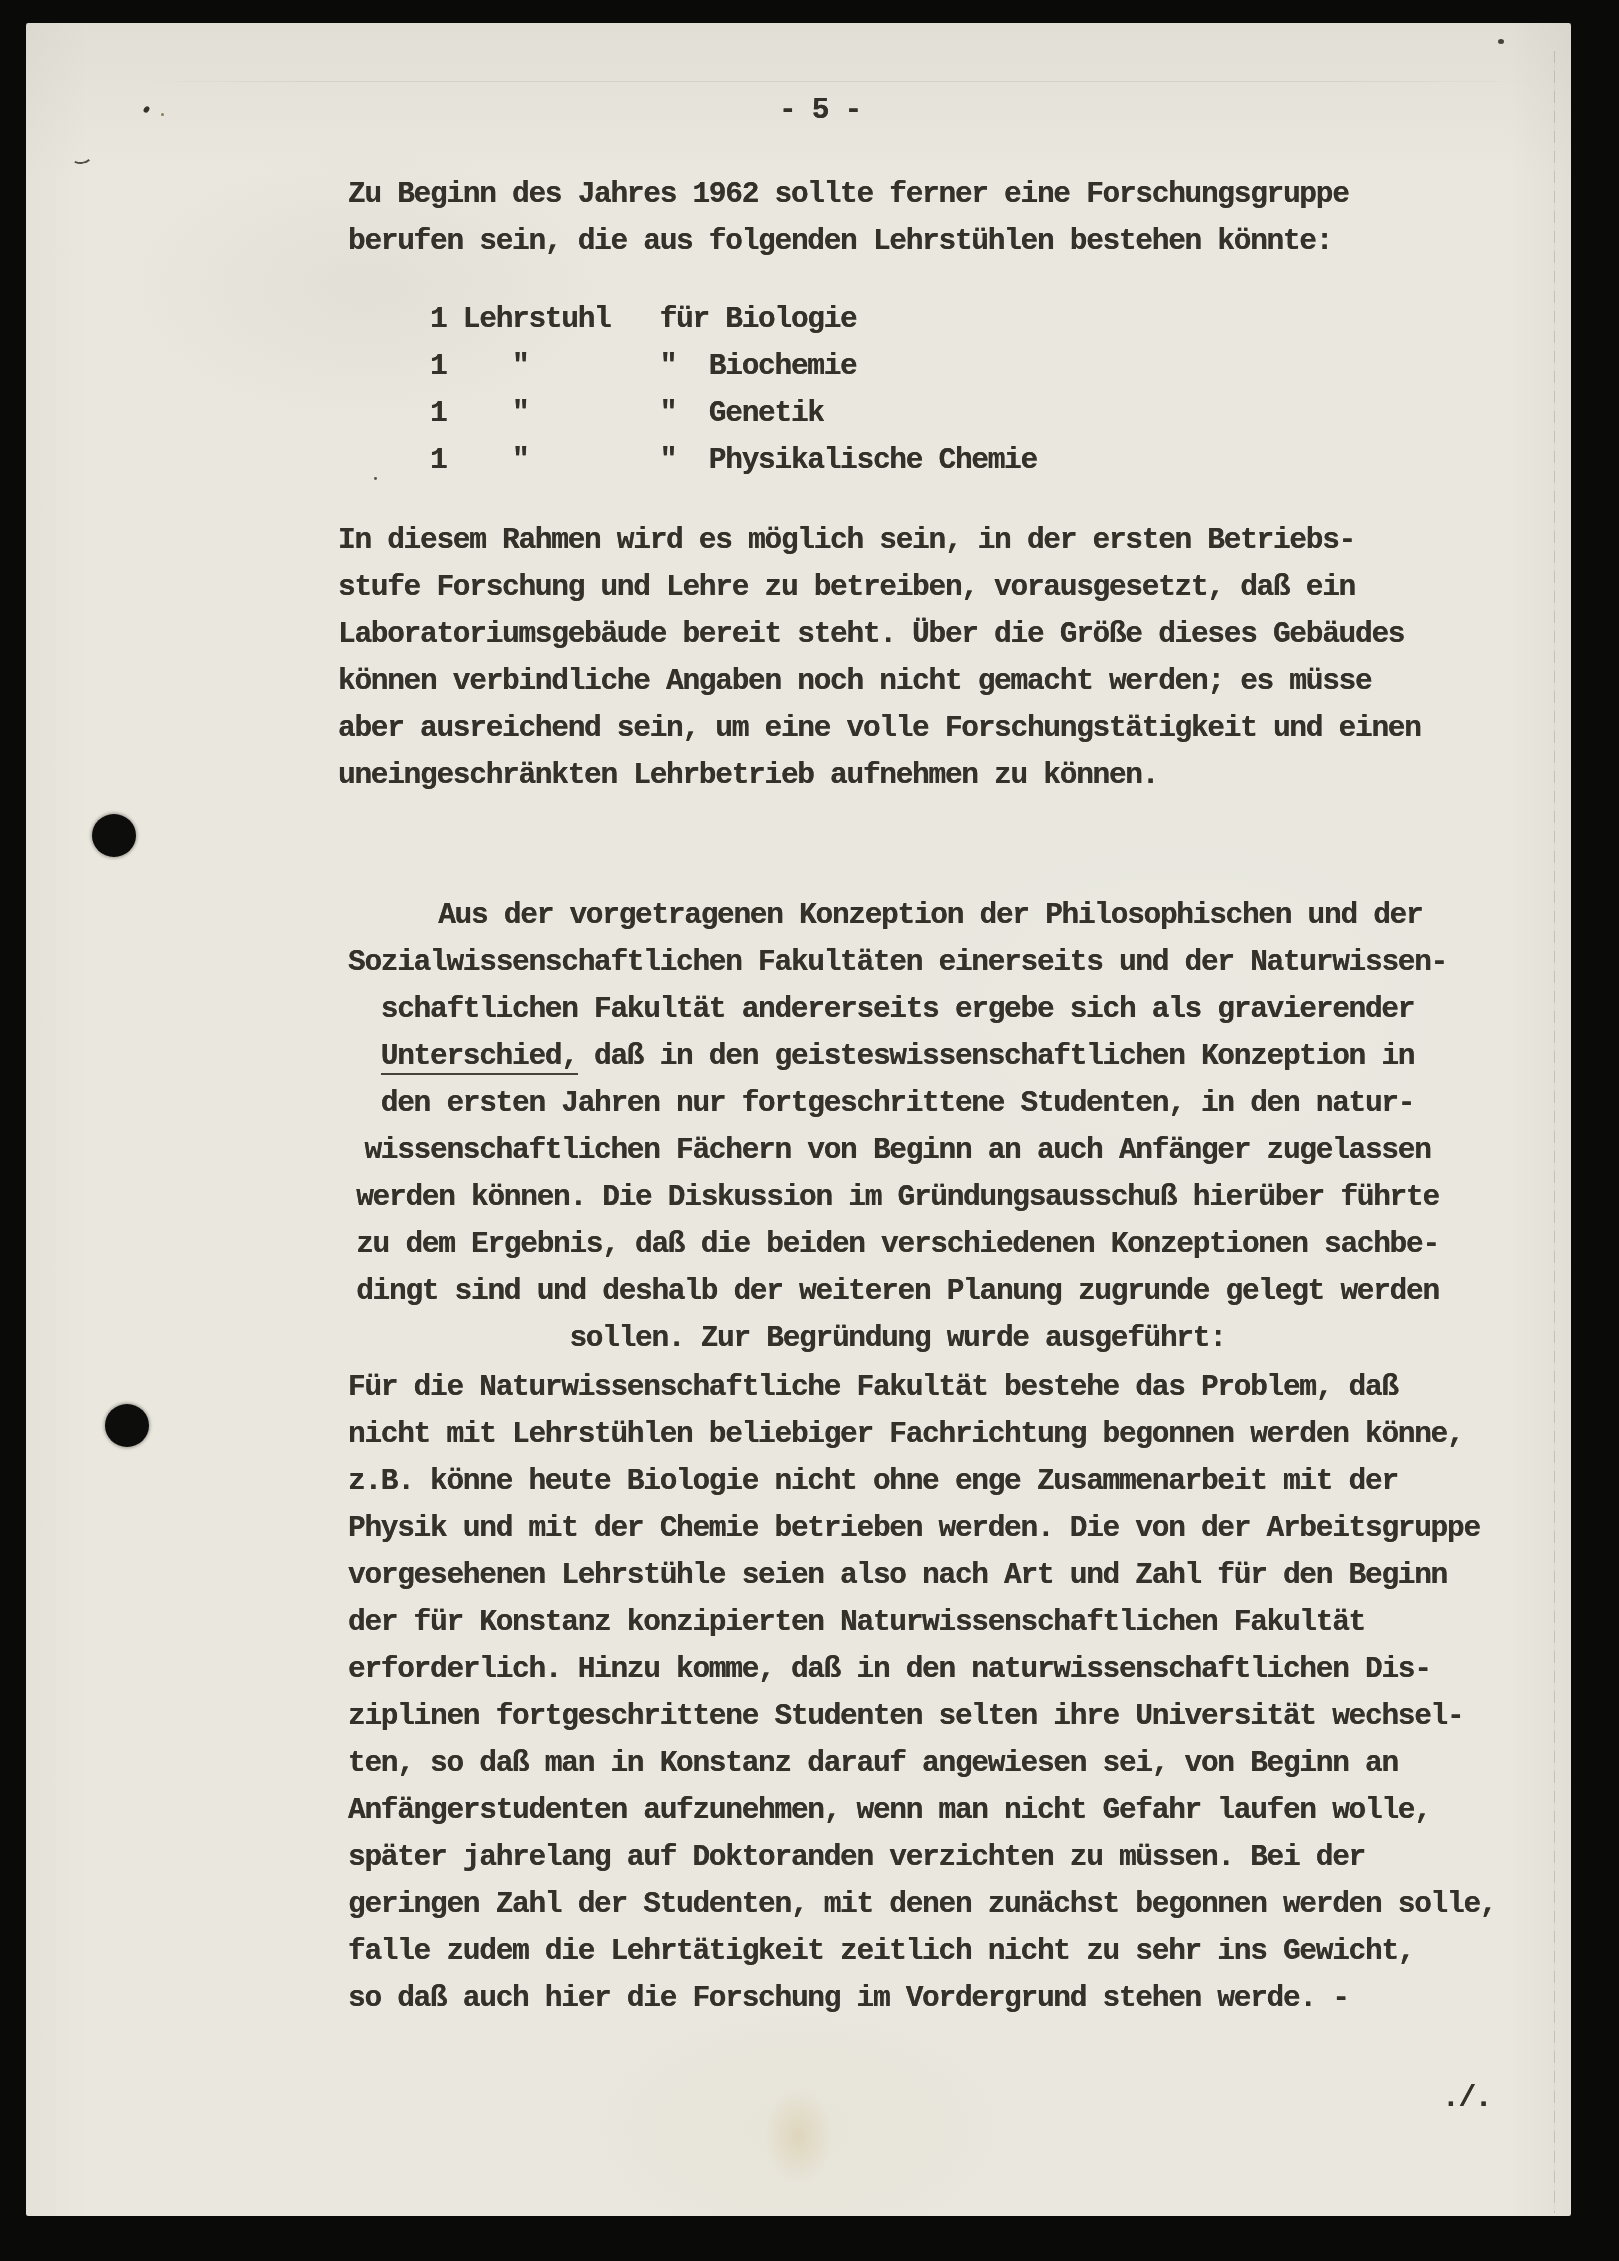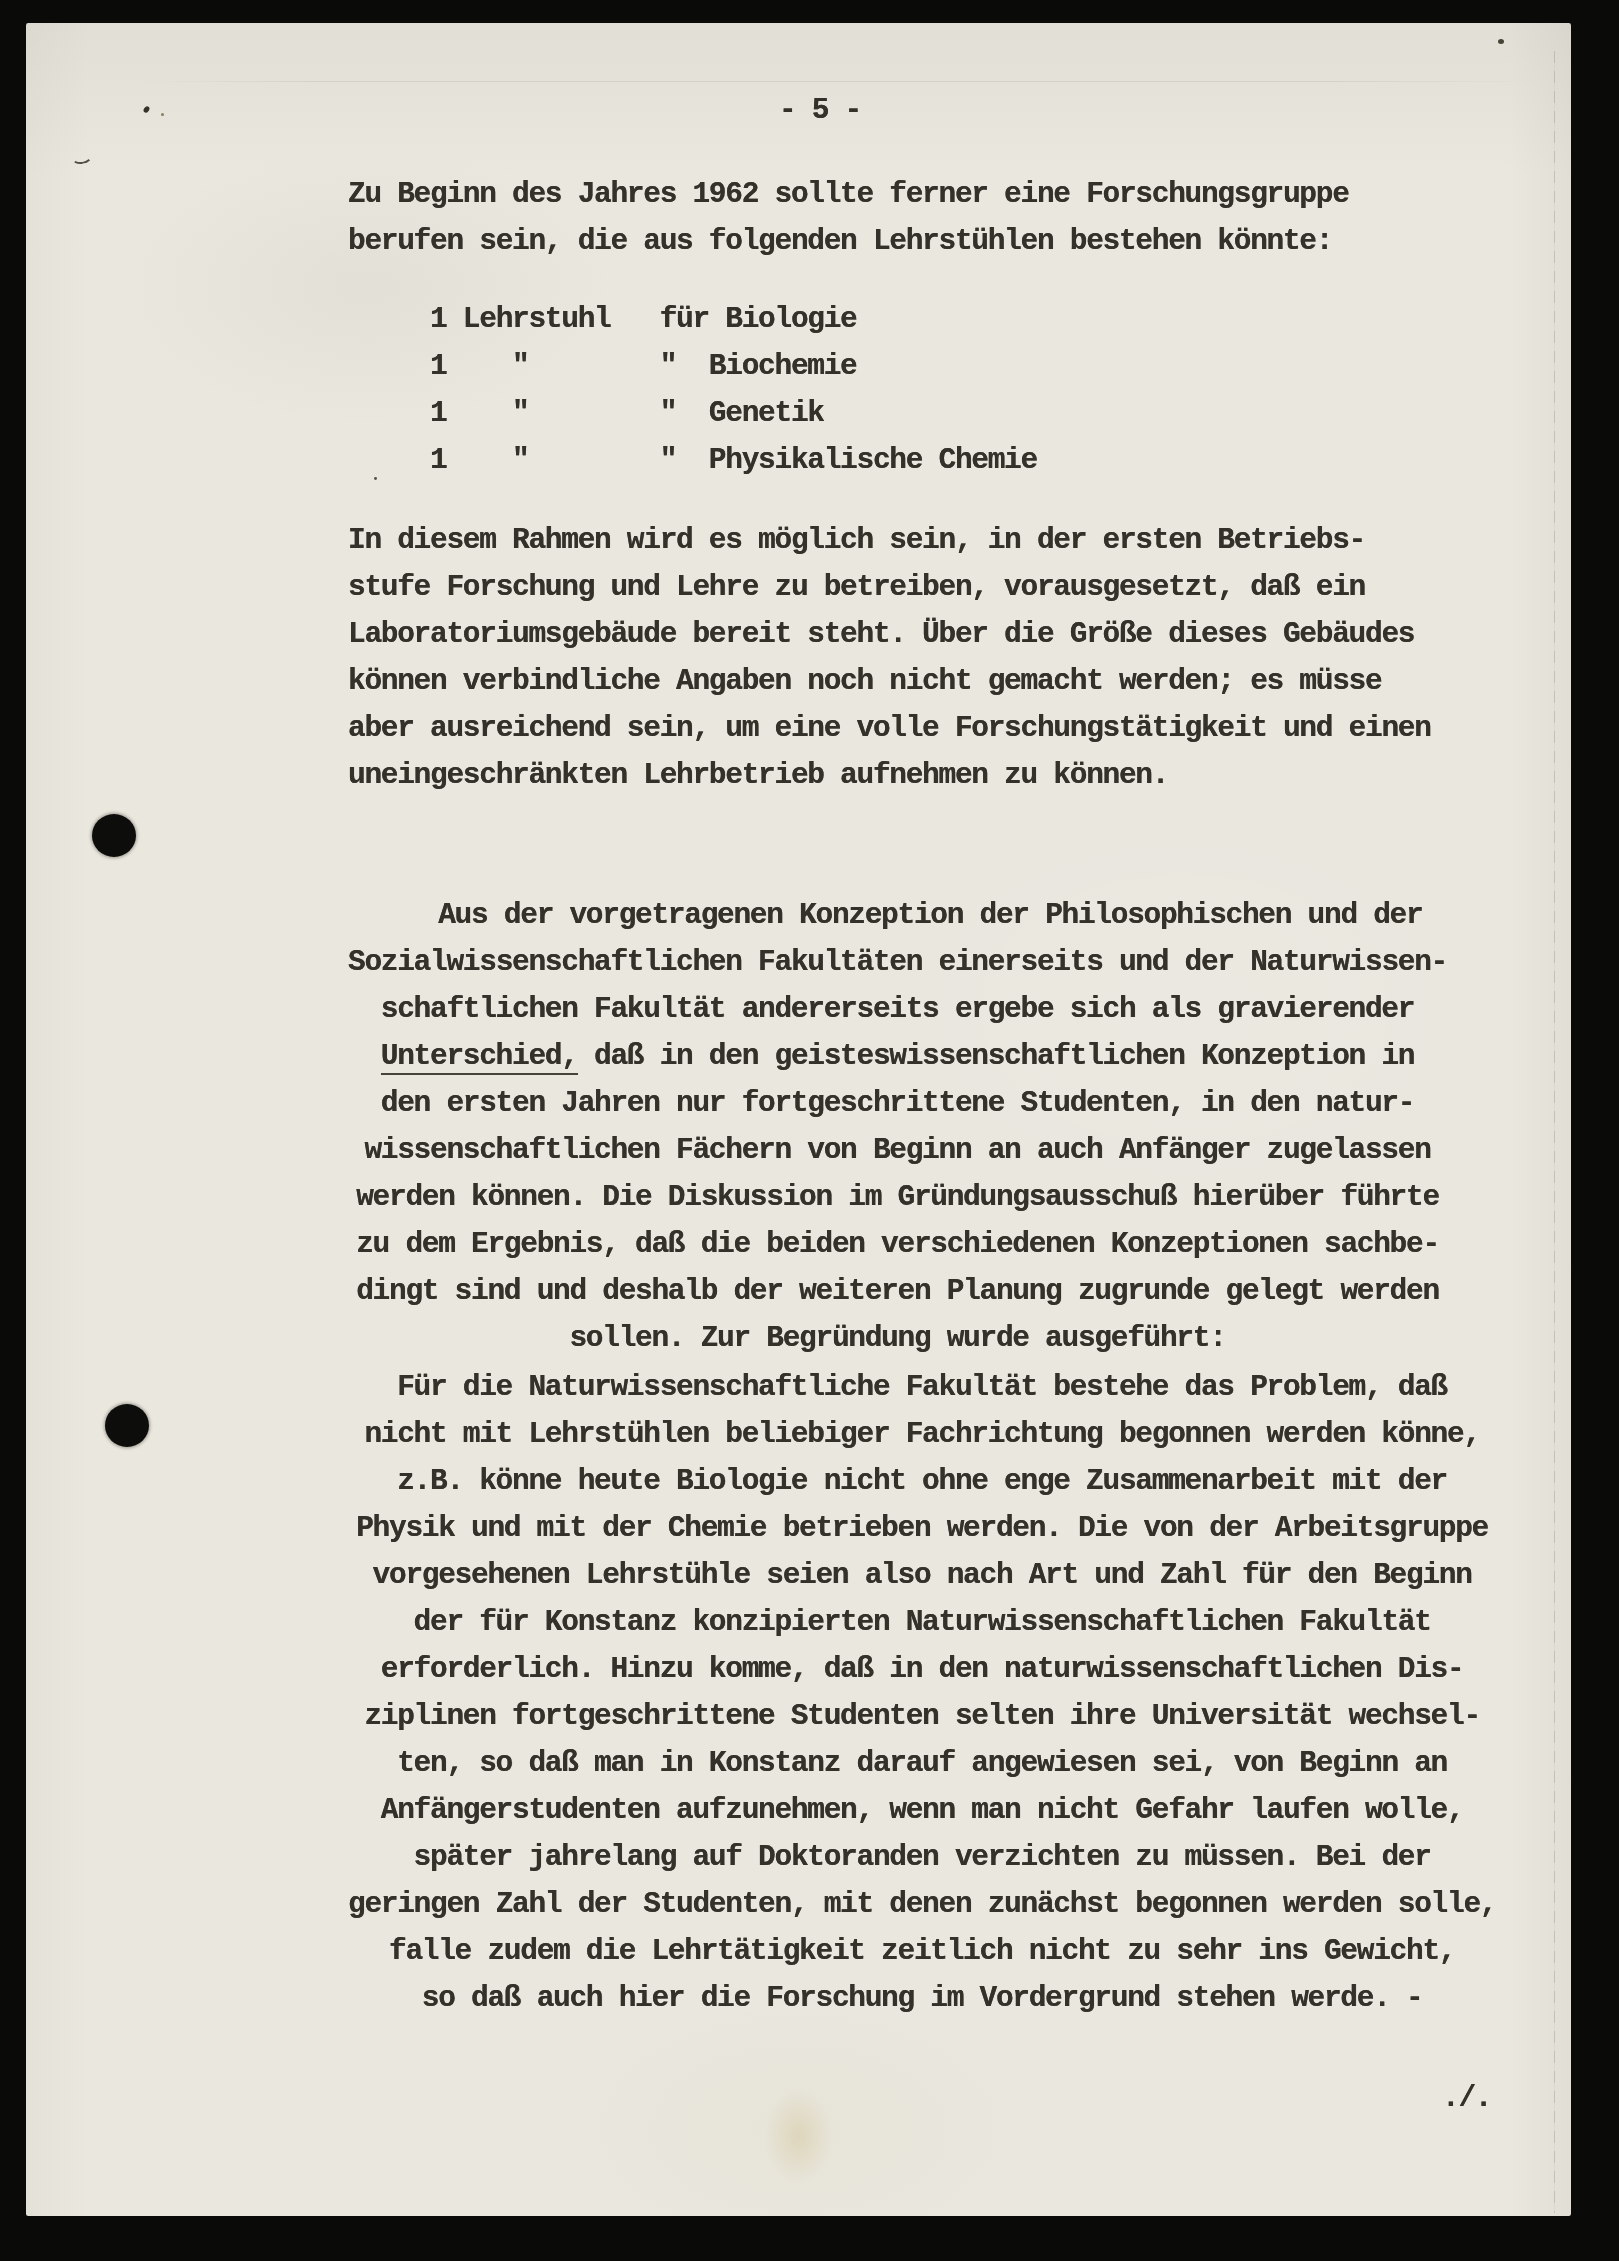--- a/index.html
+++ b/index.html
@@ -95,41 +95,41 @@
   <div class="txt" style="left:753px; top:64px;">- 5 -</div>
 
   <div class="txt" style="left:322px; top:148px;">Zu Beginn des Jahres 1962 sollte ferner eine Forschungsgruppe
 berufen sein, die aus folgenden Lehrstühlen bestehen könnte:</div>
 
   <div class="txt" style="left:322px; top:273px;">     1 Lehrstuhl   für Biologie
      1    "        "  Biochemie
      1    "        "  Genetik
      1    "        "  Physikalische Chemie</div>
 
-  <div class="txt" style="left:322px; top:494px;">In diesem Rahmen wird es möglich sein, in der ersten Betriebs-
+  <div class="txt" style="left:312px; top:494px;">In diesem Rahmen wird es möglich sein, in der ersten Betriebs-
 stufe Forschung und Lehre zu betreiben, vorausgesetzt, daß ein
 Laboratoriumsgebäude bereit steht. Über die Größe dieses Gebäudes
 können verbindliche Angaben noch nicht gemacht werden; es müsse
 aber ausreichend sein, um eine volle Forschungstätigkeit und einen
 uneingeschränkten Lehrbetrieb aufnehmen zu können.</div>
 
   <div class="txt" style="left:322px; top:822px;text-align:center;">
     <span>Aus der vorgetragenen Konzeption der Philosophischen und der
 Sozialwissenschaftlichen Fakultäten einerseits und der Naturwissen-
 schaftlichen Fakultät andererseits ergebe sich als gravierender
 </span><span class="underline">Unterschied,</span><span> daß in den geisteswissenschaftlichen Konzeption in</span><span>
 den ersten Jahren nur fortgeschrittene Studenten, in den natur-
 wissenschaftlichen Fächern von Beginn an auch Anfänger zugelassen
 werden können. Die Diskussion im Gründungsausschuß hierüber führte
 zu dem Ergebnis, daß die beiden verschiedenen Konzeptionen sachbe-
 dingt sind und deshalb der weiteren Planung zugrunde gelegt werden
 sollen. Zur Begründung wurde ausgeführt:</span>
   </div>
 
-  <div class="txt" style="left:322px; top:1341px;text-align:center;">Für die Naturwissenschaftliche Fakultät bestehe das Problem, daß
+  <div class="txt" style="left:322px; top:1341px;">Für die Naturwissenschaftliche Fakultät bestehe das Problem, daß
 nicht mit Lehrstühlen beliebiger Fachrichtung begonnen werden könne,
 z.B. könne heute Biologie nicht ohne enge Zusammenarbeit mit der
 Physik und mit der Chemie betrieben werden. Die von der Arbeitsgruppe
 vorgesehenen Lehrstühle seien also nach Art und Zahl für den Beginn
 der für Konstanz konzipierten Naturwissenschaftlichen Fakultät
 erforderlich. Hinzu komme, daß in den naturwissenschaftlichen Dis-
 ziplinen fortgeschrittene Studenten selten ihre Universität wechsel-
 ten, so daß man in Konstanz darauf angewiesen sei, von Beginn an
 Anfängerstudenten aufzunehmen, wenn man nicht Gefahr laufen wolle,
 später jahrelang auf Doktoranden verzichten zu müssen. Bei der

